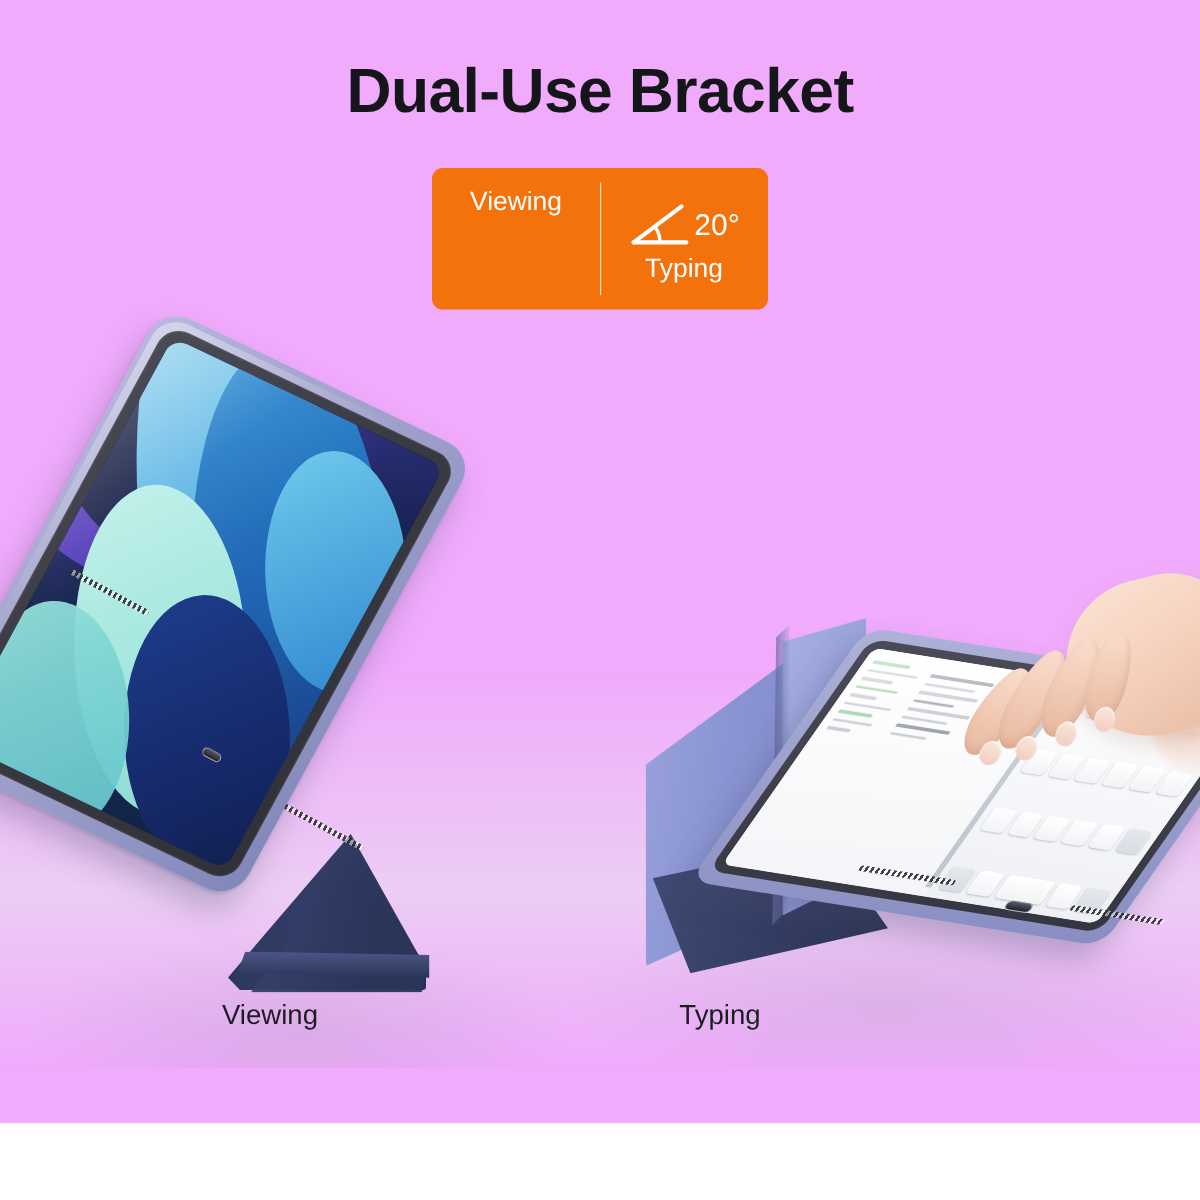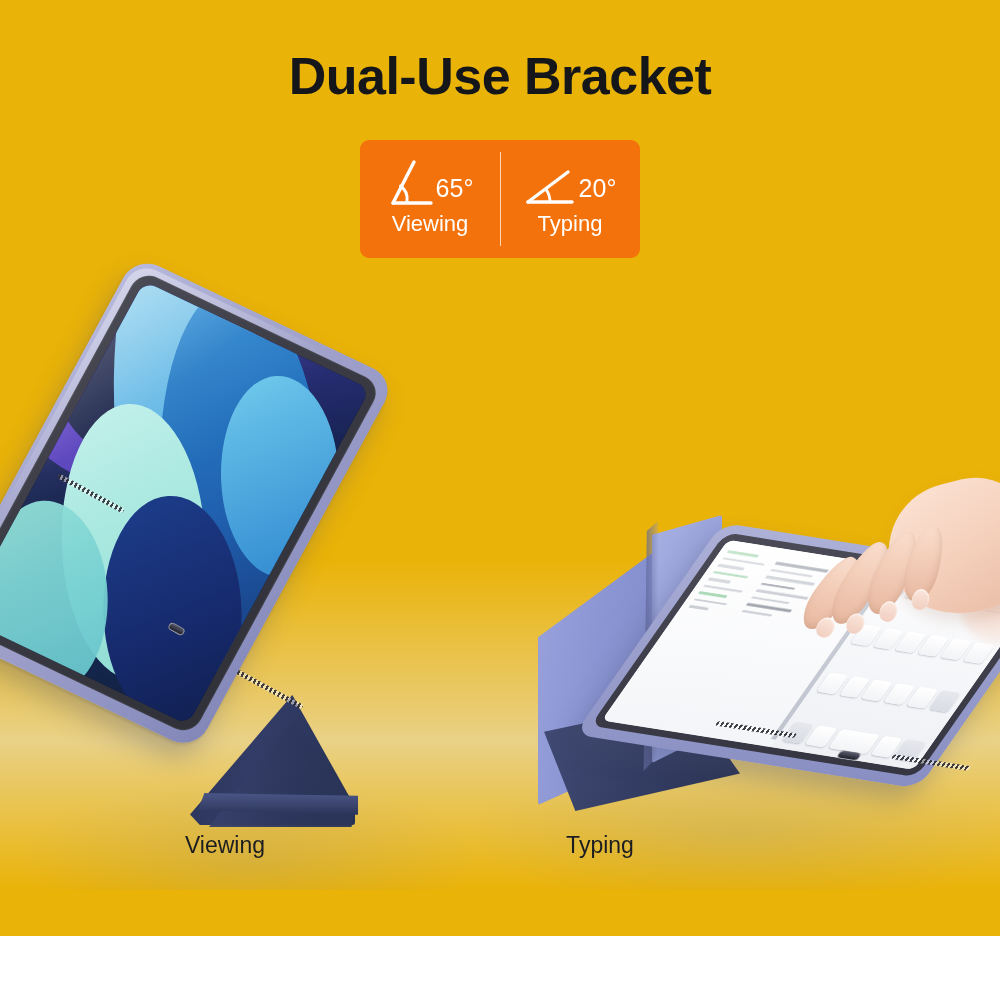--- a/index.html
+++ b/index.html
@@ -5,21 +5,21 @@
   * { box-sizing: border-box; margin: 0; padding: 0; }
   html, body {
     width: 1000px; height: 1000px;
     background: #ffffff;
     font-family: "Liberation Sans", sans-serif;
     overflow: hidden;
   }
   #stage {
     position: relative;
     width: 1000px; height: 936px;
-    background: #eab308;
+    background: #f0abfc;
   }
 
   
   .floor-shade {
     position: absolute;
     left: 0; top: 560px; width: 1000px; height: 330px;
     background:
       radial-gradient(ellipse 330px 120px at 250px 300px, rgba(140,145,160,.20), rgba(255,255,255,0) 70%),
       radial-gradient(ellipse 380px 110px at 740px 275px, rgba(140,145,160,.18), rgba(255,255,255,0) 72%),
       linear-gradient(180deg, rgba(238,239,243,.0) 0%, rgba(232,233,238,.55) 55%, rgba(255,255,255,0) 100%);
@@ -314,28 +314,20 @@
 <div id="stage">
 
   <div class="floor-shade"></div>
 
   <div class="title">Dual-Use Bracket</div>
 
   <div class="badge">
     <div class="badge-divider"></div>
 
     <div class="badge-half">
-      <div class="angle-row">
-        <svg class="angle-svg" width="46" height="52" viewBox="0 0 46 52">
-          <path d="M6 46 H44" stroke="#ffffff" stroke-width="3.4" stroke-linecap="round" fill="none"></path>
-          <path d="M6 46 L27 5" stroke="#ffffff" stroke-width="3.4" stroke-linecap="round" fill="none"></path>
-          <path d="M20 44 A16 16 0 0 0 13.5 29" stroke="#ffffff" stroke-width="3" fill="none" stroke-linecap="round"></path>
-        </svg>
-        <span class="angle-num">65°</span>
-      </div>
       <div class="badge-label">Viewing</div>
     </div>
 
     <div class="badge-half">
       <div class="angle-row">
         <svg class="angle-svg" width="52" height="52" viewBox="0 0 52 52">
           <path d="M4 45 H48" stroke="#ffffff" stroke-width="3.4" stroke-linecap="round" fill="none"></path>
           <path d="M4 45 L44 15" stroke="#ffffff" stroke-width="3.4" stroke-linecap="round" fill="none"></path>
           <path d="M26 45 A22 22 0 0 0 22.5 33" stroke="#ffffff" stroke-width="2.8" fill="none" stroke-linecap="round"></path>
         </svg>

